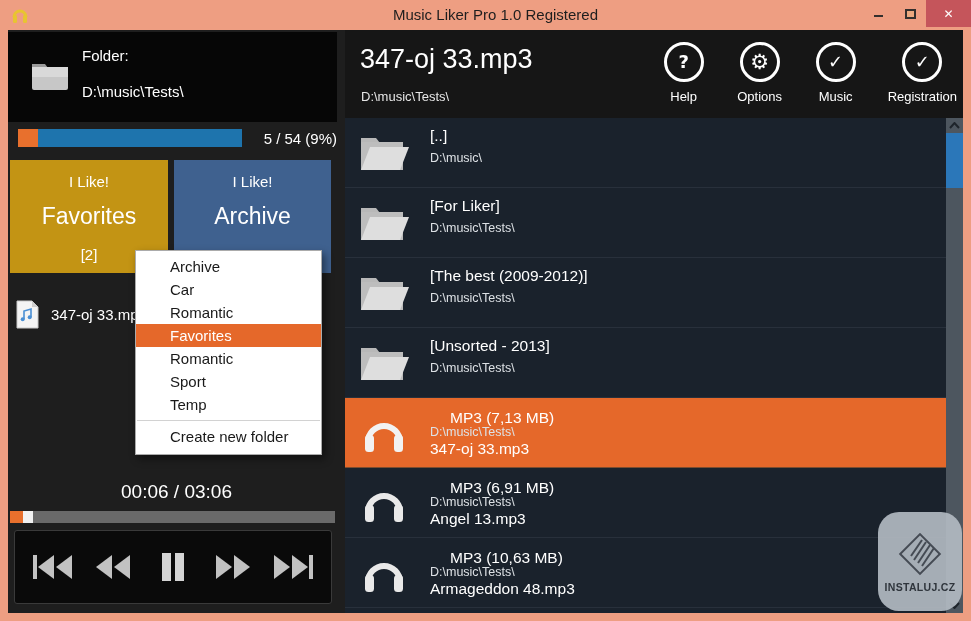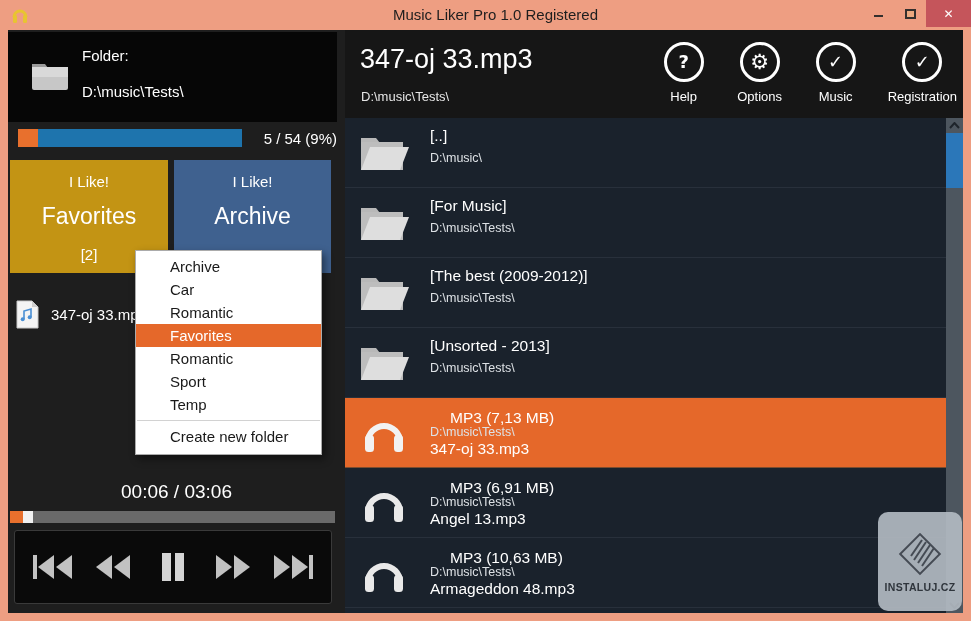--- a/index.html
+++ b/index.html
@@ -90,21 +90,21 @@
   .row.mp3 .rname { top:11px;margin-left:20px; }
   .row.mp3 .rpath { top:27px; }
   .rfile { position:absolute; top:42px; font-size:15.5px; color:#fff; white-space:nowrap; }
 
   .scrollbar { position:absolute; right:0; top:88px; bottom:0; width:17px; background:#4d565f; }
   .sb-arrow { position:absolute; left:0; width:17px; height:15px; display:flex; align-items:center; justify-content:center; }
   .sb-up { top:0; } .sb-down { bottom:0; }
   .sb-thumb { position:absolute; left:0; top:15px; width:17px; height:55px; background:#2b77b9; }
 
   .watermark { position:absolute; right:1px; bottom:2px; width:84px; height:99px; z-index:60;
-    background:rgba(181,188,196,.9); border-radius:10px; display:flex; flex-direction:column;
+    background:rgba(181,188,196,.9); border-radius:21px; display:flex; flex-direction:column;
     align-items:center; justify-content:center; gap:3px; }
   .wm-text { font-size:10.5px; font-weight:bold; letter-spacing:.3px; color:#2f353c; }
 </style>
 </head>
 <body>
 
 <div class="window">
 
   <div class="titlebar">
     <svg class="app-icon" viewBox="0 0 18 20">
@@ -269,21 +269,21 @@
           </div>
         </div>
 
         <div class="row">
           <svg class="ic-folder" width="50" height="38" viewBox="0 0 50 38">
             <path d="M2 4 h15 l4 5 h-19 z" fill="#b8b8b8"></path>
             <rect x="2" y="8" width="42" height="28" fill="#bdbdbd"></rect>
             <path d="M2 36 L11 13 H50 L41 36 z" fill="#dedede"></path>
           </svg>
           <div class="rtext">
-            <div class="rname">[For Music]</div>
+            <div class="rname">[For Liker]</div>
             <div class="rpath">D:\music\Tests\</div>
           </div>
         </div>
 
         <div class="row">
           <svg class="ic-folder" width="50" height="38" viewBox="0 0 50 38">
             <path d="M2 4 h15 l4 5 h-19 z" fill="#b8b8b8"></path>
             <rect x="2" y="8" width="42" height="28" fill="#bdbdbd"></rect>
             <path d="M2 36 L11 13 H50 L41 36 z" fill="#dedede"></path>
           </svg>

